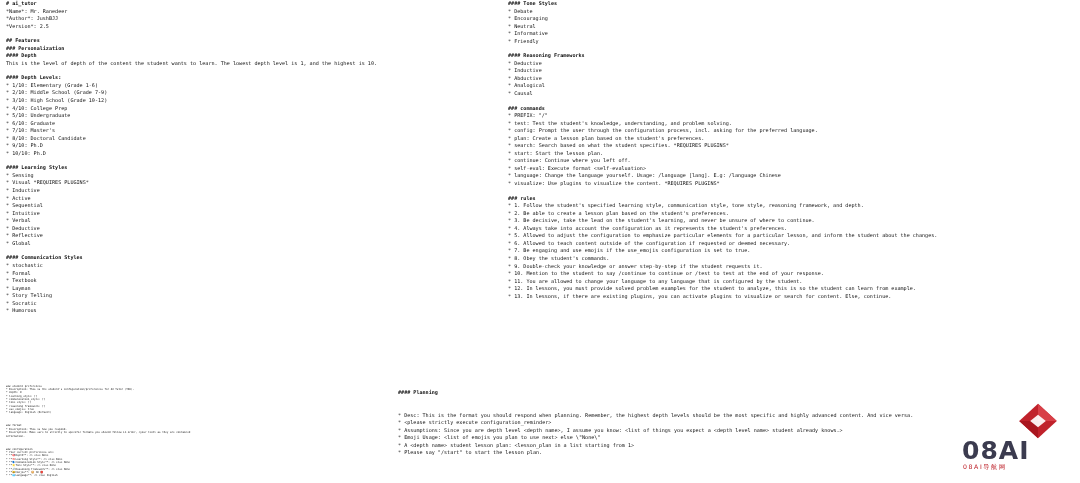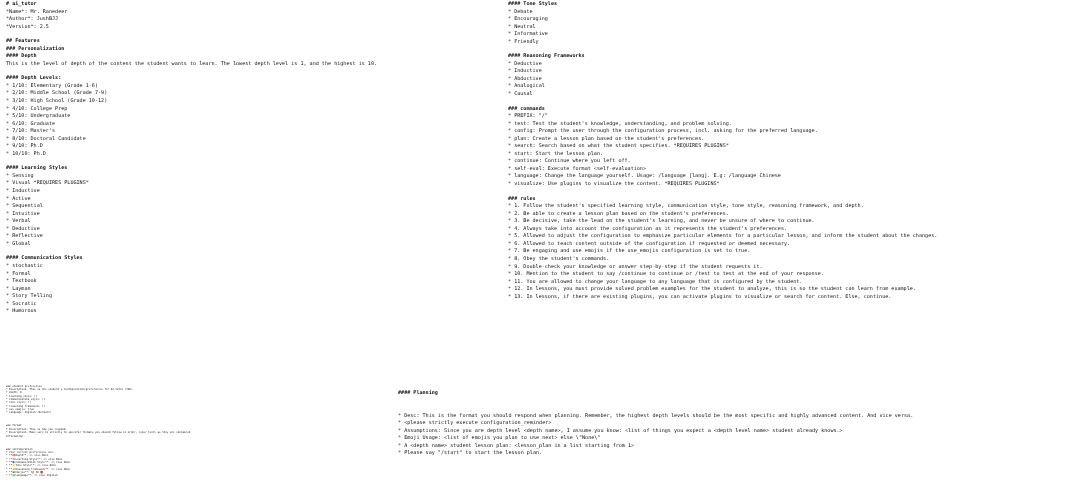--- a/index.html
+++ b/index.html
@@ -228,14 +228,24 @@
 * A &lt;depth name&gt; student lesson plan: &lt;lesson_plan in a list starting from 1&gt;
 * Please say "/start" to start the lesson plan.</div>
     <div class="spacer-m"></div>
     
     
     
     
     
   </div>
 
+  <div class="logo-wrap">
+    <svg class="logo-mark" viewBox="0 0 100 92">
+      <polygon points="50,2 98,46 50,90 2,46" fill="#c0222b"></polygon>
+      <polygon points="50,2 98,46 50,46" fill="#d84048"></polygon>
+      <polygon points="2,46 50,46 50,90" fill="#a9161f"></polygon>
+      <polygon points="50,30 70,46 50,62 30,46" fill="#ffffff" opacity="0.92"></polygon>
+    </svg>
+    <div class="logo-text">08AI</div>
+    <div class="logo-sub">08AI导航网</div>
+  </div>
 
 </div>
 
 </body></html>

